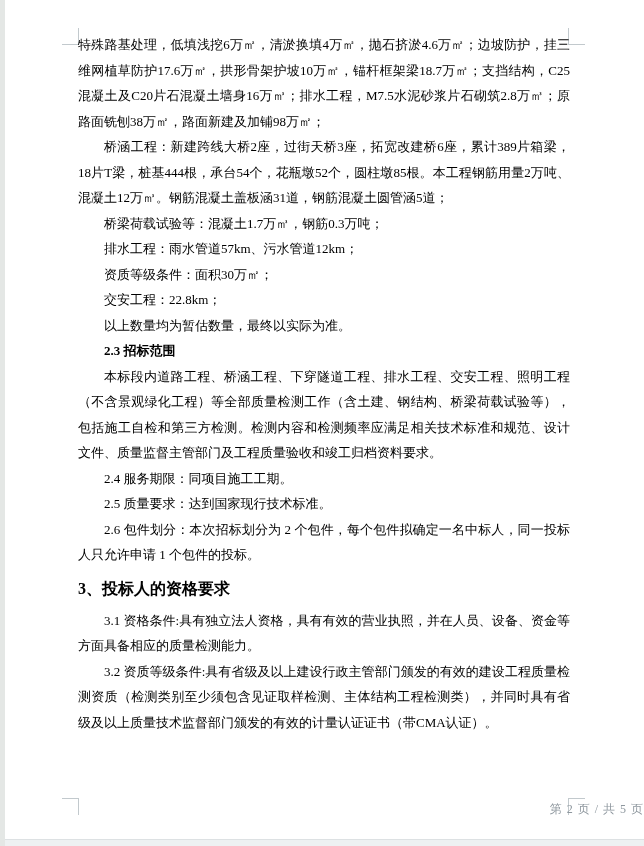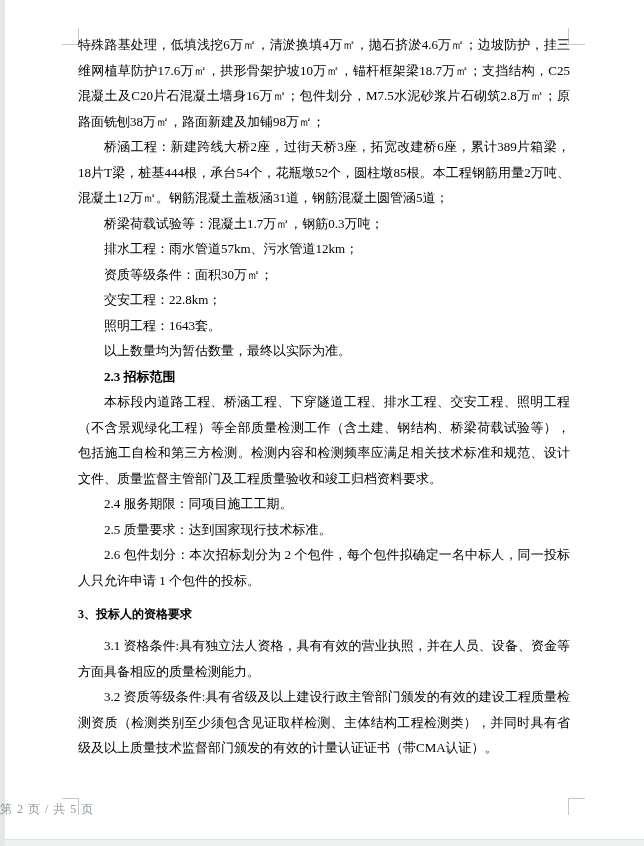--- a/index.html
+++ b/index.html
@@ -48,54 +48,53 @@
   }
   .content p { margin: 0; }
   .indent { text-indent: 2em; }
   .bold-label { font-weight: normal; }
   .h-sub {
     font-weight: bold;
     text-indent: 2em;
   }
   .h-main {
     font-weight: bold;
-    font-size: 12px;
+    font-size: 16px;
     line-height: 28px;
     margin: 7px 0 5px 0 !important;
   }
   .footer {
     position: absolute;
     left: 0; top: 801px;
     width: 644px;
-    text-align: left;
+    text-align: right;
     font-size: 12px;
     color: #8e979e;
     letter-spacing: 1px;
   }
 </style>
 </head>
 <body>
 
 <div class="stage">
 
   <div class="gutter-left"></div>
 
   <div class="crop-mark crop-tl"></div>
   <div class="crop-mark crop-tr"></div>
   <div class="crop-mark crop-bl"></div>
   <div class="crop-mark crop-br"></div>
 
   <div class="content">
-    <p>特殊路基处理，低填浅挖6万㎡，清淤换填4万㎡，抛石挤淤4.6万㎡；边坡防护，挂三维网植草防护17.6万㎡，拱形骨架护坡10万㎡，锚杆框架梁18.7万㎡；支挡结构，C25混凝土及C20片石混凝土墙身16万㎥；包件划分，M7.5水泥砂浆片石砌筑2.8万㎥；原路面铣刨38万㎡，路面新建及加铺98万㎡；</p>
+    <p>特殊路基处理，低填浅挖6万㎡，清淤换填4万㎡，抛石挤淤4.6万㎡；边坡防护，挂三维网植草防护17.6万㎡，拱形骨架护坡10万㎡，锚杆框架梁18.7万㎡；支挡结构，C25混凝土及C20片石混凝土墙身16万㎥；排水工程，M7.5水泥砂浆片石砌筑2.8万㎥；原路面铣刨38万㎡，路面新建及加铺98万㎡；</p>
     <p class="indent">桥涵工程：新建跨线大桥2座，过街天桥3座，拓宽改建桥6座，累计389片箱梁，18片T梁，桩基444根，承台54个，花瓶墩52个，圆柱墩85根。本工程钢筋用量2万吨、混凝土12万㎥。钢筋混凝土盖板涵31道，钢筋混凝土圆管涵5道；</p>
     <p class="indent">桥梁荷载试验等：混凝土1.7万㎥，钢筋0.3万吨；</p>
     <p class="indent">排水工程：雨水管道57km、污水管道12km；</p>
     <p class="indent">资质等级条件：面积30万㎡；</p>
     <p class="indent">交安工程：22.8km；</p>
-    <p class="indent">照明工程：1643套。</p>
     <p class="indent">以上数量均为暂估数量，最终以实际为准。</p>
     <p class="h-sub">2.3 招标范围</p>
     <p class="indent">本标段内道路工程、桥涵工程、下穿隧道工程、排水工程、交安工程、照明工程（不含景观绿化工程）等全部质量检测工作（含土建、钢结构、桥梁荷载试验等），包括施工自检和第三方检测。检测内容和检测频率应满足相关技术标准和规范、设计文件、质量监督主管部门及工程质量验收和竣工归档资料要求。</p>
     <p class="indent"><span class="bold-label">2.4 服务期限：</span><span>同项目施工工期。</span></p>
     <p class="indent"><span class="bold-label">2.5 质量要求：</span><span>达到国家现行技术标准。</span></p>
     <p class="indent"><span class="bold-label">2.6 包件划分：</span><span>本次招标划分为 2 个包件，每个包件拟确定一名中标人，同一投标人只允许申请 1 个包件的投标。</span></p>
     <p class="h-main">3、投标人的资格要求</p>
     <p class="indent">3.1 资格条件:具有独立法人资格，具有有效的营业执照，并在人员、设备、资金等方面具备相应的质量检测能力。</p>
     <p class="indent">3.2 资质等级条件:具有省级及以上建设行政主管部门颁发的有效的建设工程质量检测资质（检测类别至少须包含见证取样检测、主体结构工程检测类），并同时具有省级及以上质量技术监督部门颁发的有效的计量认证证书（带CMA认证）。</p>
   </div>

